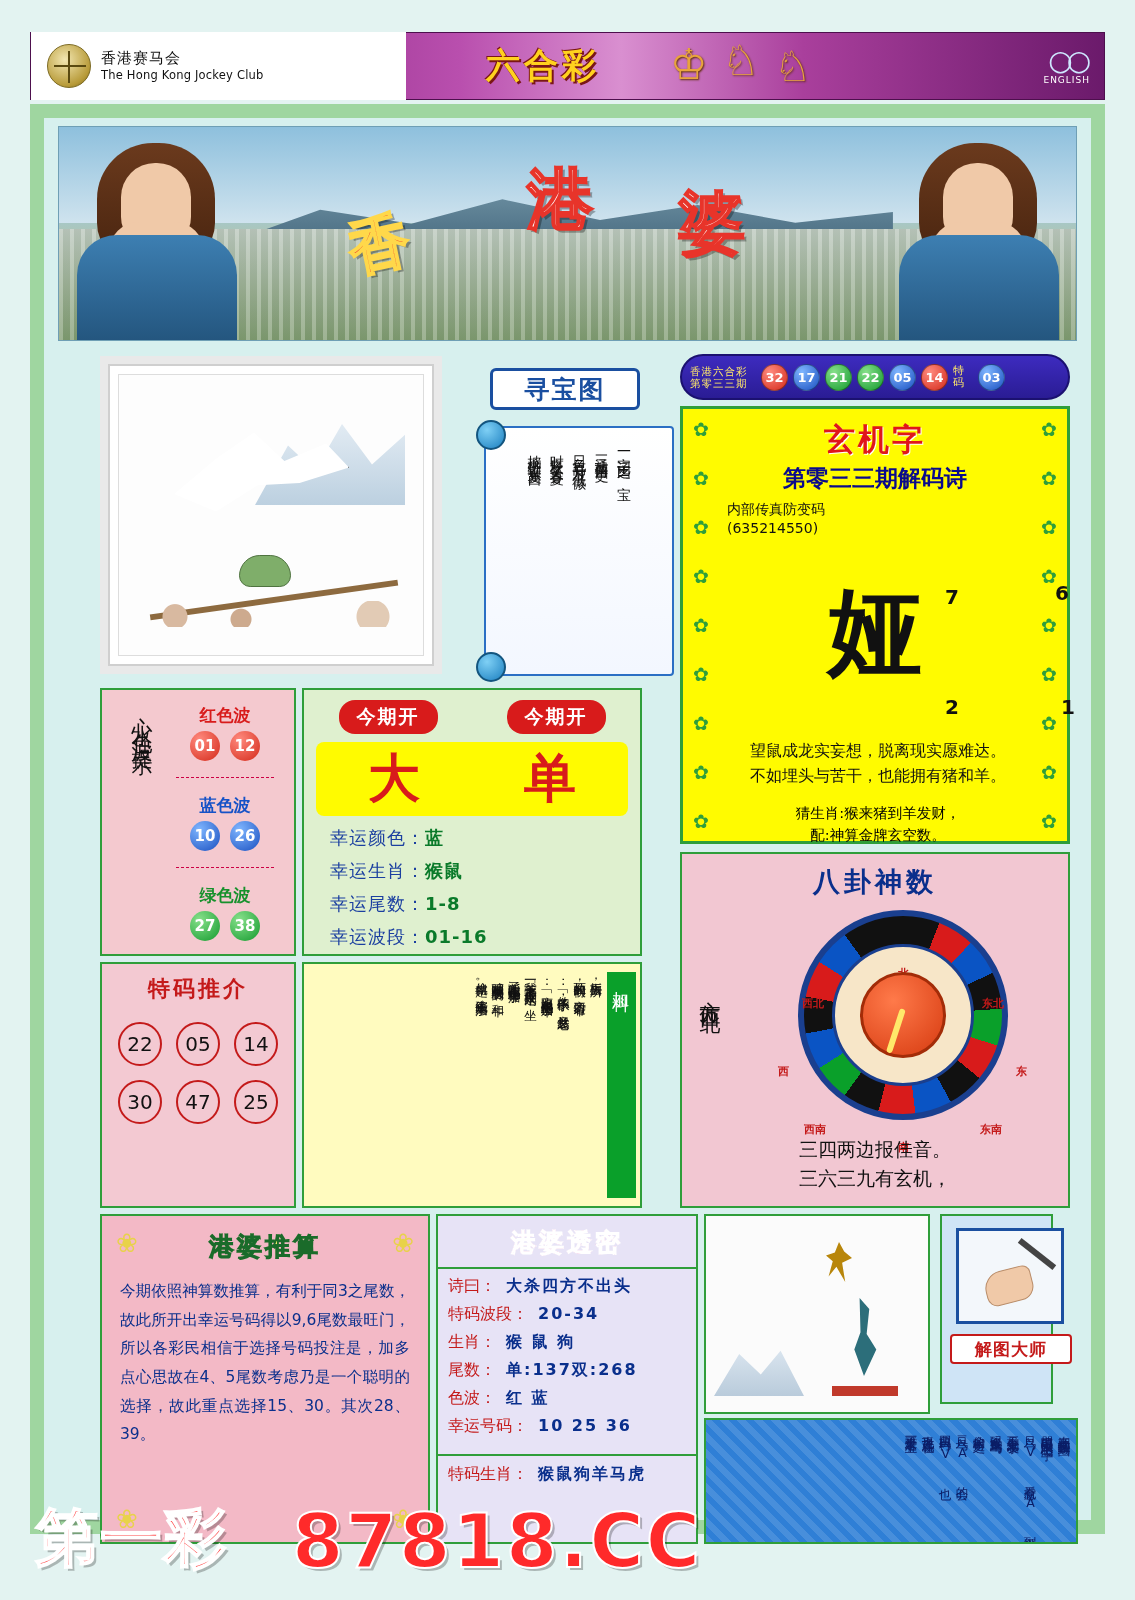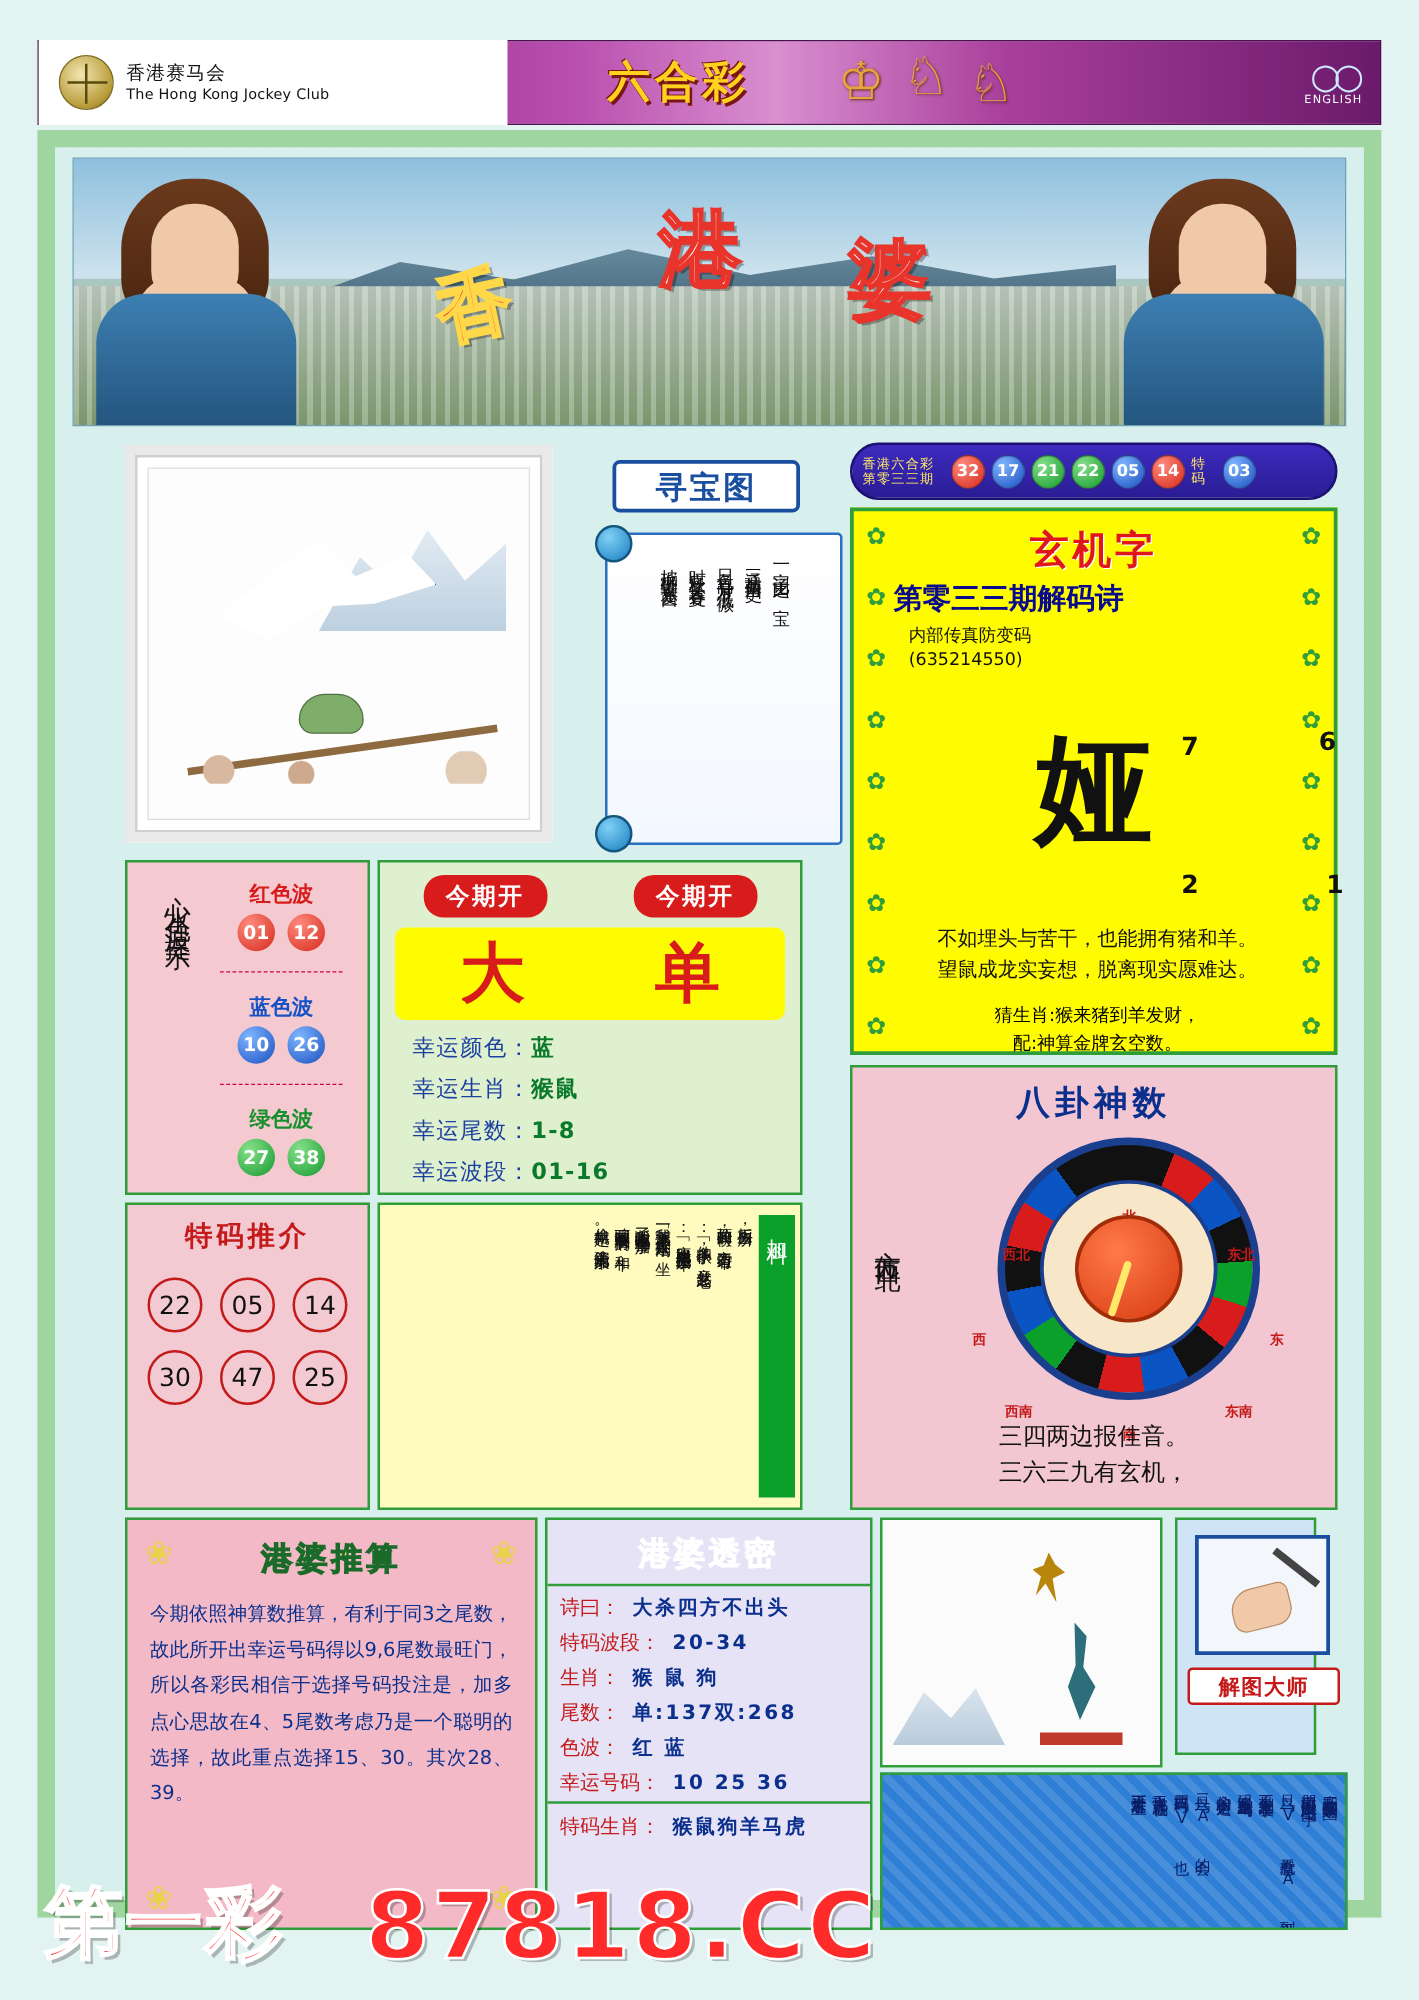--- a/index.html
+++ b/index.html
@@ -213,21 +213,21 @@
   .xuanji{
     position:absolute; left:636px; top:288px; width:390px; height:438px;
     background:#fffb00; border:3px solid #2f9e3a;
   }
   .flower-col{ position:absolute; top:10px; bottom:10px; width:28px;
     display:flex; flex-direction:column; justify-content:space-between; align-items:center;}
   .flower-col.l{ left:4px;} .flower-col.r{ right:4px;}
   .flower{ width:20px; height:20px; color:#2f9e3a; font-size:19px; line-height:20px; text-align:center;}
   .xj-title{ text-align:center; margin-top:10px; font-size:31px; font-weight:bold; color:#e0161b;
     text-shadow:1px 1px 0 #fff; letter-spacing:3px;}
-  .xj-sub{ font-size:23px; color:#0a0a8c; font-weight:bold; margin-top:2px;margin-left:32px;}
+  .xj-sub{ text-align:center; font-size:23px; color:#0a0a8c; font-weight:bold; margin-top:2px;}
   .xj-small{ margin-left:44px; margin-top:6px; font-size:14px; color:#111; line-height:1.35;}
   .xj-big{
     position:absolute; left:50%; top:176px; transform:translateX(-50%);
     font-size:94px; font-weight:bold; color:#111; line-height:1;
   }
   .xj-corner{ position:absolute; font-size:20px; color:#111; font-weight:bold;}
   .xj-c7{ left:262px; top:176px;} .xj-c6{ left:372px; top:172px;}
   .xj-c2{ left:262px; top:286px;} .xj-c1{ left:378px; top:286px;}
   .xj-poem{ position:absolute; left:40px; right:34px; top:330px;
     font-size:16px; color:#111; line-height:1.55; text-align:center;}
@@ -521,22 +521,22 @@
         <div class="xj-small">
           <div>内部传真防变码</div>
           <div>(635214550)</div>
         </div>
         <div class="xj-big">娅</div>
         <div class="xj-corner xj-c7">7</div>
         <div class="xj-corner xj-c6">6</div>
         <div class="xj-corner xj-c2">2</div>
         <div class="xj-corner xj-c1">1</div>
         <div class="xj-poem">
+          <span class="l">望鼠成龙实妄想，脱离现实愿难达。</span>
           <span class="l">不如埋头与苦干，也能拥有猪和羊。</span>
-          <span class="l">望鼠成龙实妄想，脱离现实愿难达。</span>
         </div>
         <div class="xj-note">
           <div>猜生肖:猴来猪到羊发财，</div>
           <div>配:神算金牌玄空数。</div>
         </div>
       </div>
 
       <div class="xinshui">
         <div class="vtitle">心水色波提示</div>
         <div class="wave-list">
@@ -664,21 +664,21 @@
           <span class="toumi-v">单:137双:268</span>
         </div>
         <div class="toumi-row">
           <span class="toumi-k">色波：</span>
           <span class="toumi-v">红 蓝</span>
         </div>
         <div class="toumi-row">
           <span class="toumi-k">幸运号码：</span>
           <span class="toumi-v">10 25 36</span>
         </div>
-        <div class="toumi-row" style="border-top:2px solid #2f9e3a; margin-top:4px; padding-top:8px;">
+        <div class="toumi-row" style="border-top:2px solid #2f9e3a; margin-top:17px; padding-top:8px;">
           <span class="toumi-k">特码生肖：</span>
           <span class="toumi-v">猴鼠狗羊马虎</span>
         </div>
       </div>
 
       <div class="birdpic">
         <div class="bp-rock"></div>
         <div class="bp-bird"></div>
         <div class="bp-post"></div>
         <div class="bp-person"></div>

